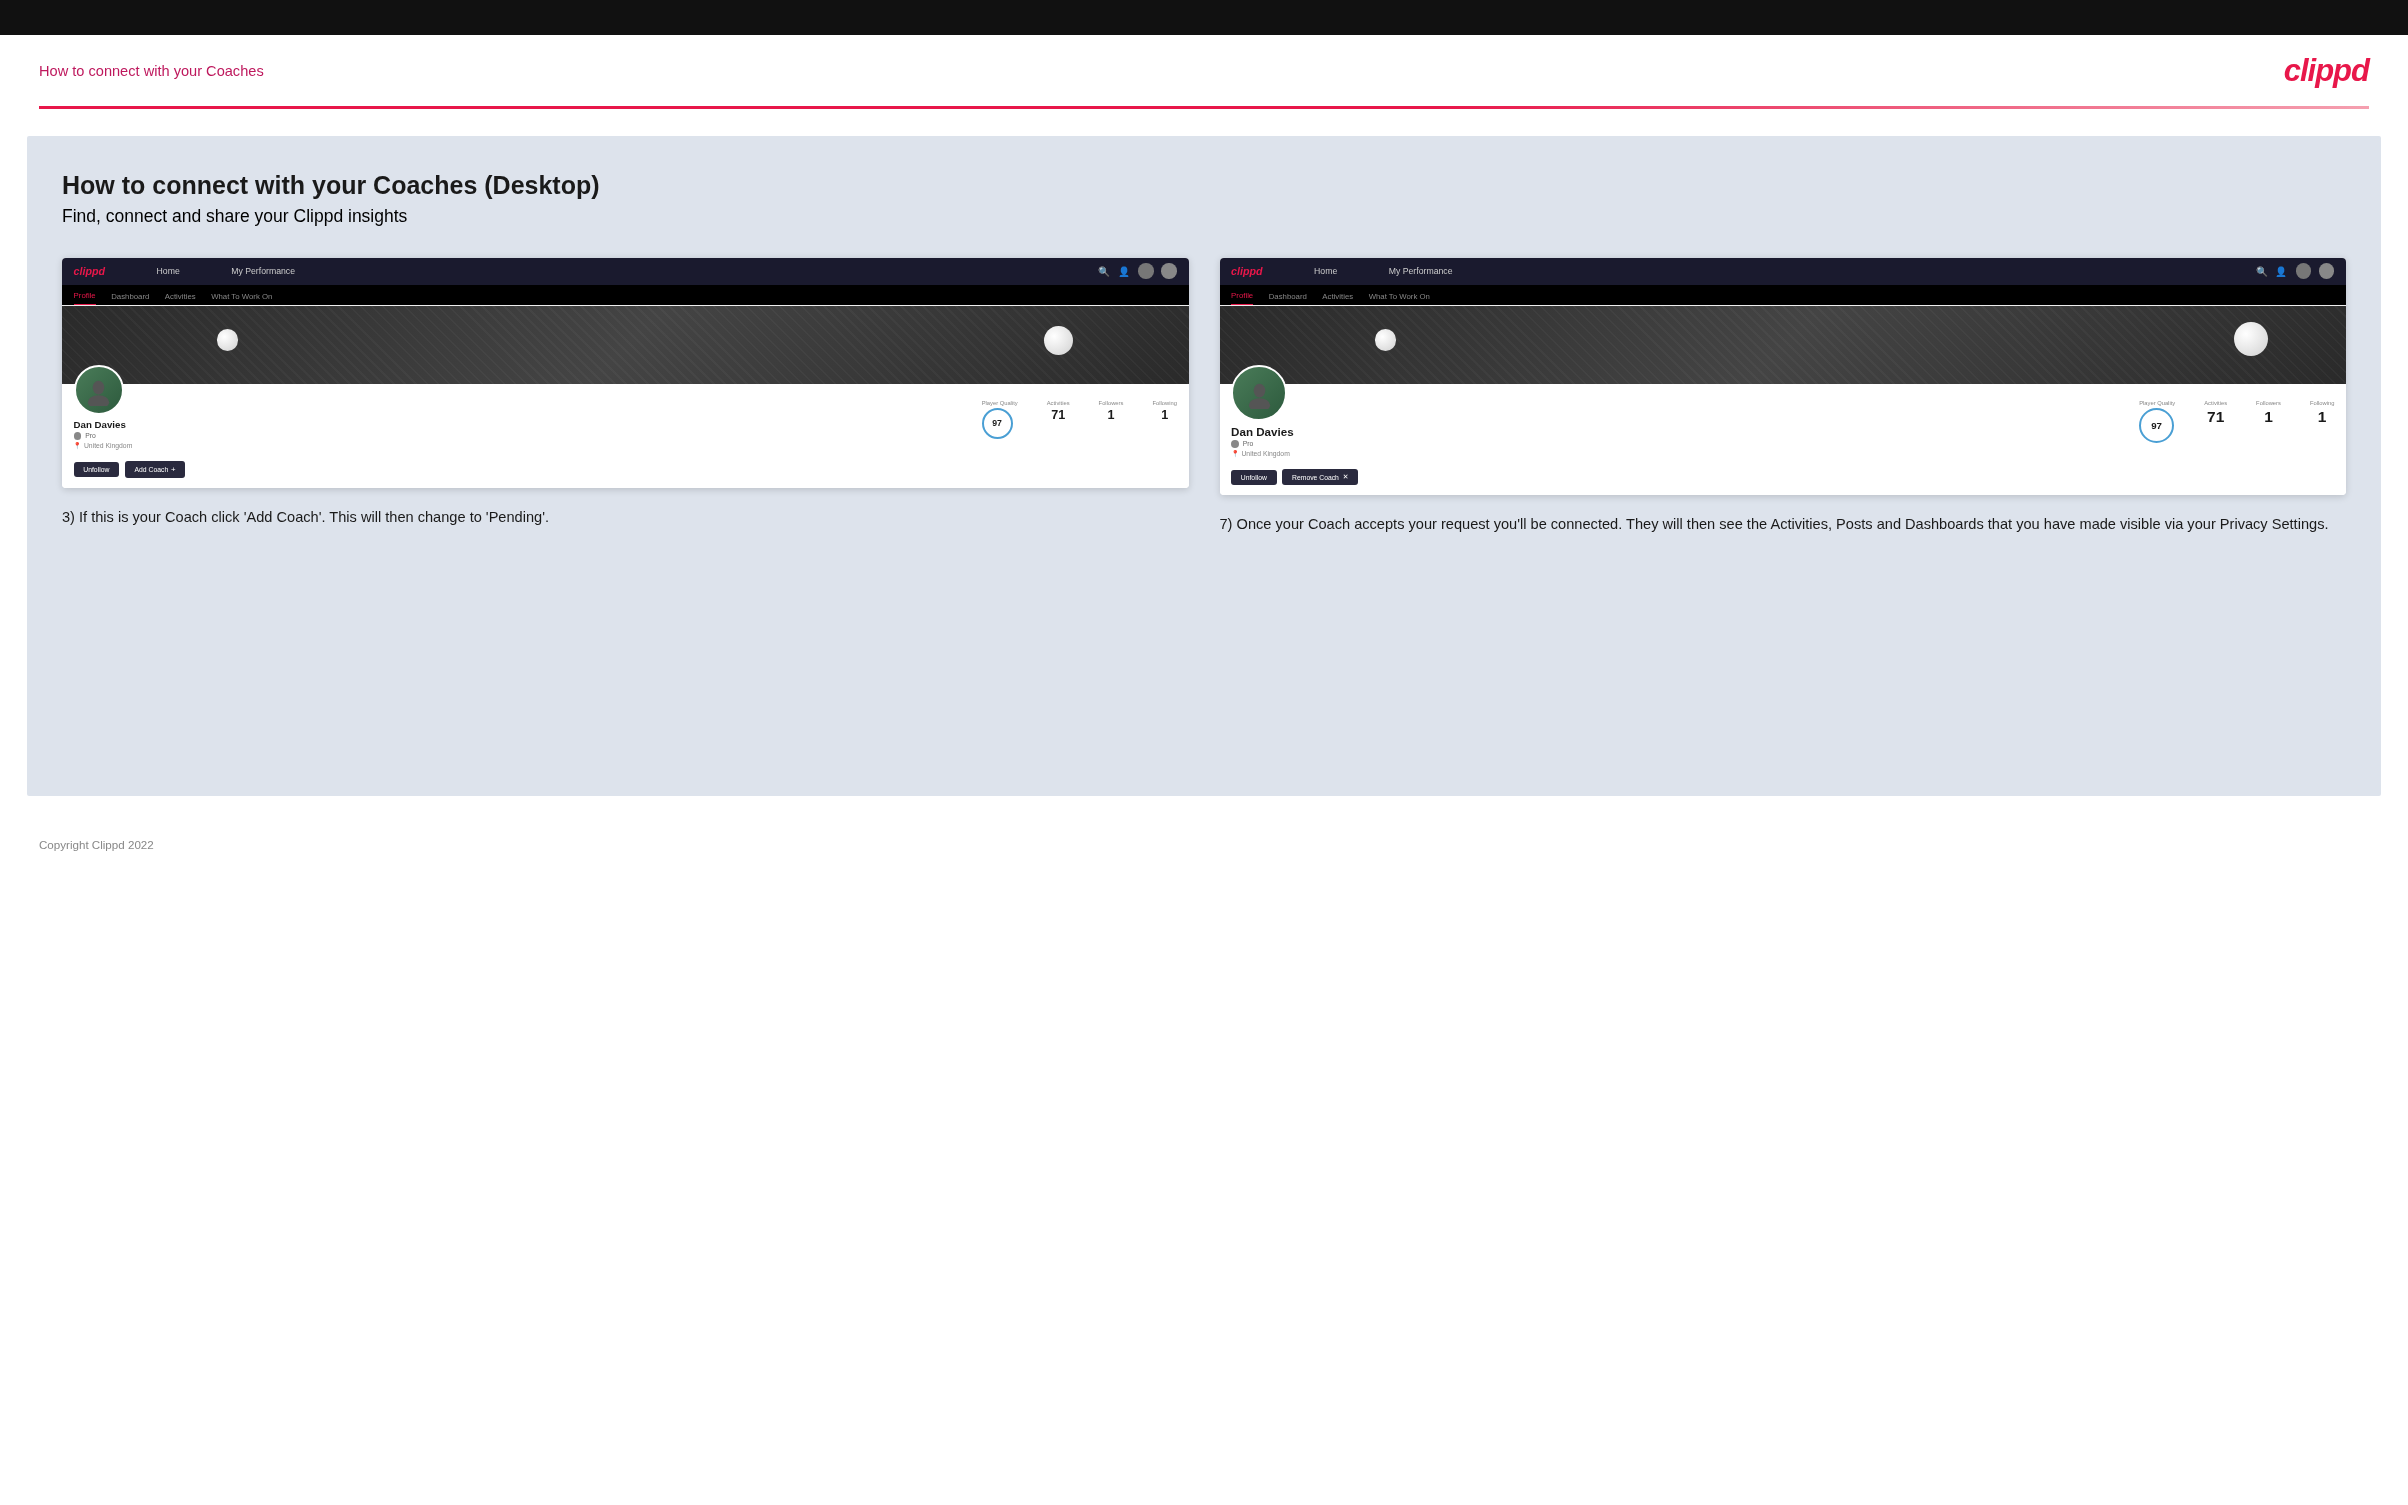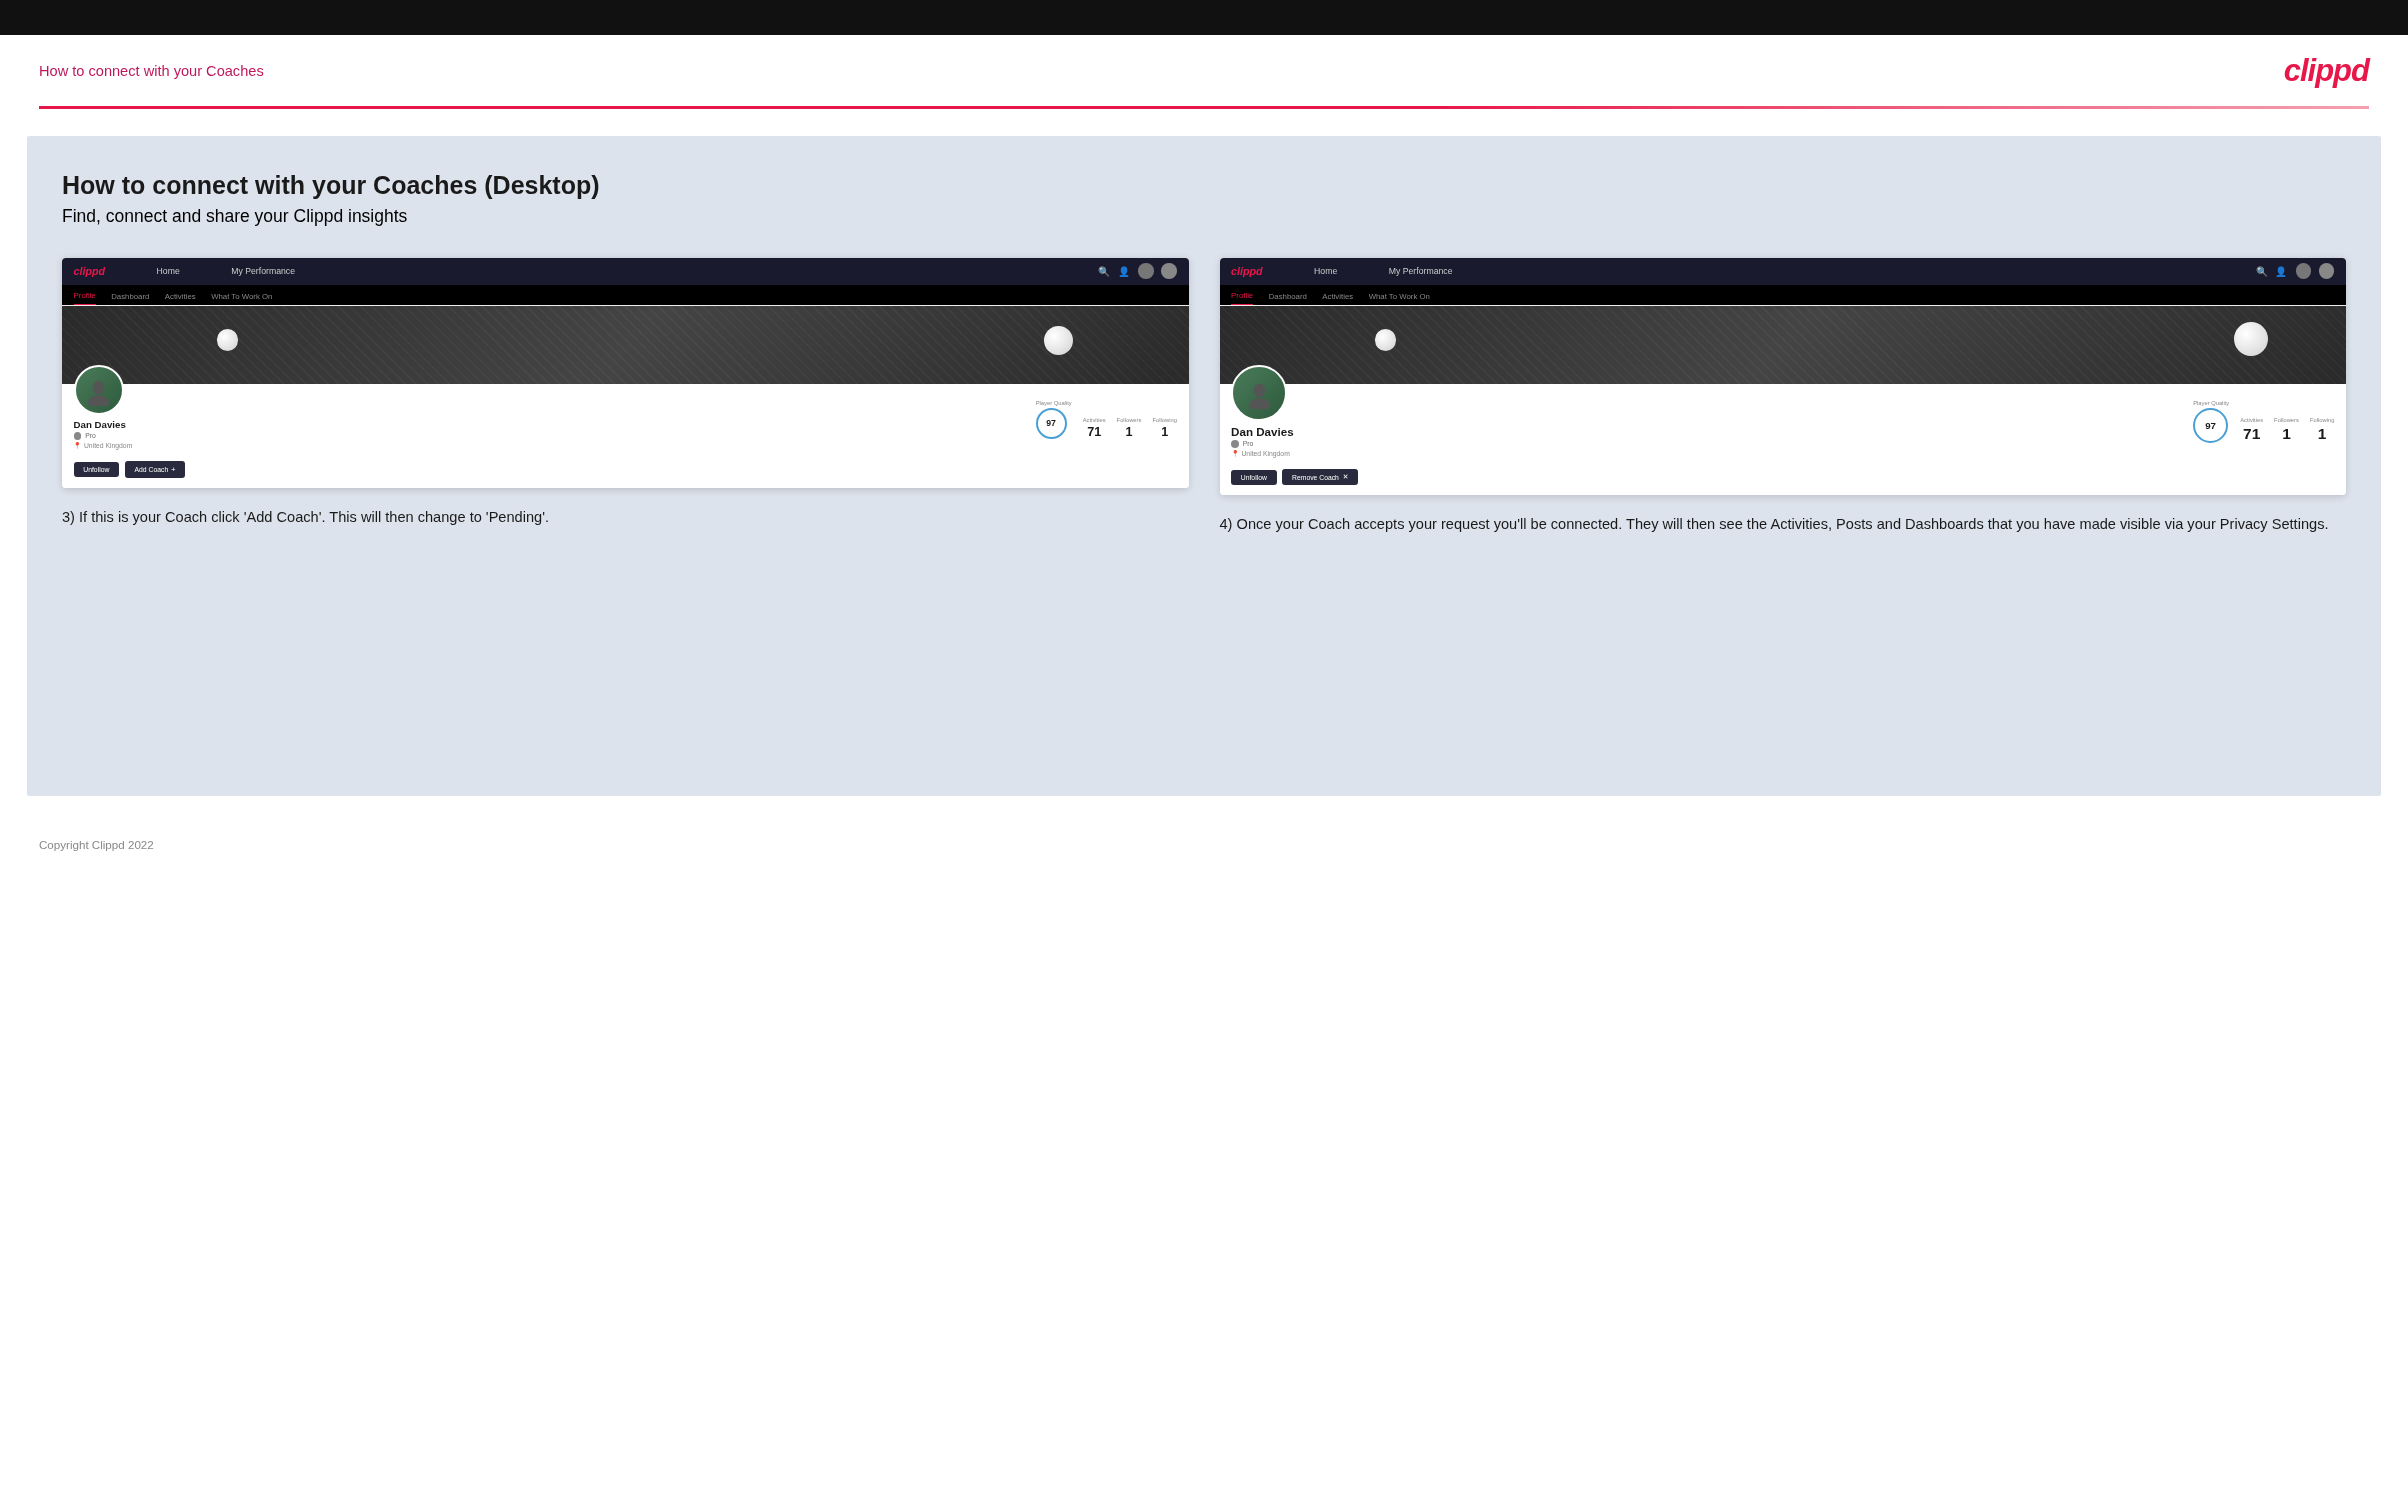--- a/index.html
+++ b/index.html
@@ -262,22 +262,22 @@
       padding: 3.9px 9.7px;
       border-radius: 2.9px;
       display: flex;
       align-items: center;
       gap: 2.9px;
     }
 
     
     .mock-stats {
       display: flex;
-      gap: 11px;
-      align-items: flex-end;
+      gap: 29px;
+      align-items: flex-start;
       flex: 1;
       justify-content: flex-end;
       padding-top: 5.8px;
     }
     .mock-stat {
       text-align: center;
     }
     .mock-stat-label {
       font-size: 5.8px;
       color: #888;
@@ -494,21 +494,21 @@
               <div class="mock-stat-value" style="font-size:15.5px;">1</div>
             </div>
             <div class="mock-stat">
               <div class="mock-stat-label">Following</div>
               <div class="mock-stat-value" style="font-size:15.5px;">1</div>
             </div>
           </div>
         </div>
       </div>
 
-      <p class="instruction-text">4) Once your Coach accepts your request you'll be connected. They will then see the Activities, Posts and Dashboards that you have made visible via your Privacy Settings.</p>
+      <p class="instruction-text">7) Once your Coach accepts your request you'll be connected. They will then see the Activities, Posts and Dashboards that you have made visible via your Privacy Settings.</p>
     </div>
 
   </div>
 </div>
 
 <div class="footer">
   <span>Copyright Clippd 2022</span>
 </div>
 
 

